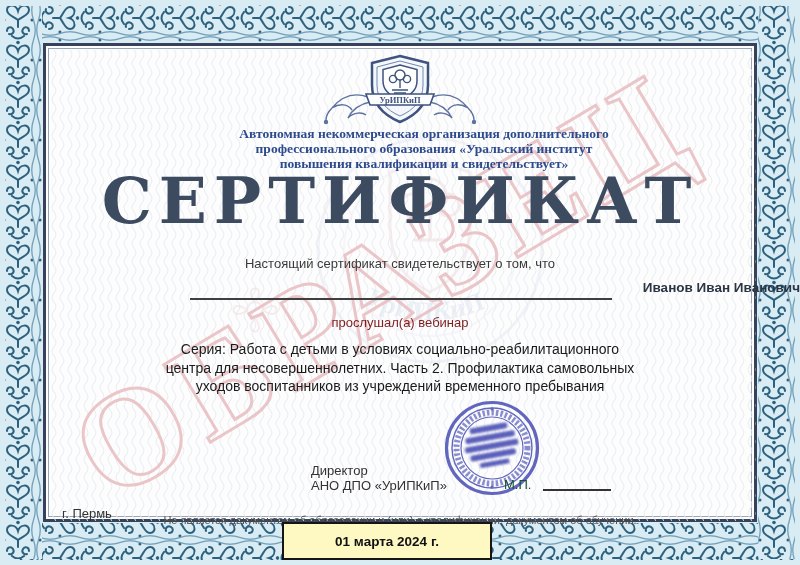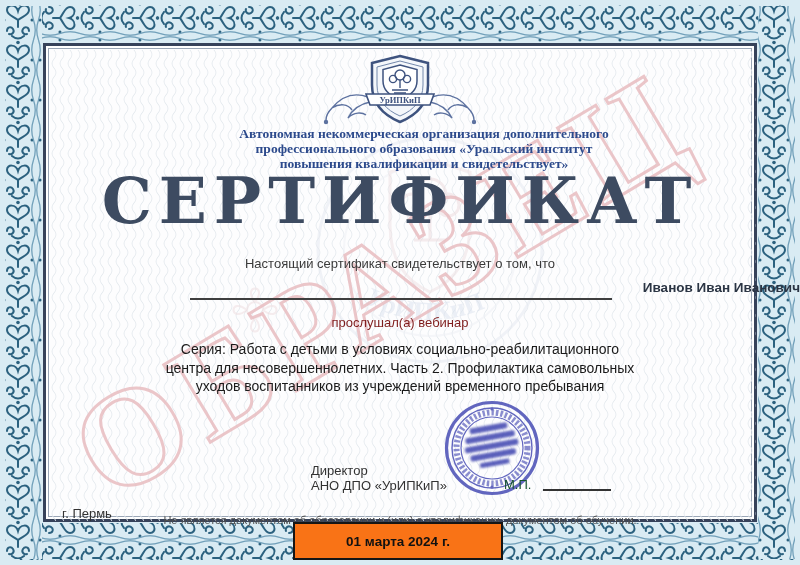--- a/index.html
+++ b/index.html
@@ -50,22 +50,22 @@
   .stamp-svg { left:443px; top:399px; z-index:4; }
 
   .director-block { left:265px; top:464px; font-size:13px; line-height:14.5px; color:#323232;margin-left:46px; }
   .city  { left:62px;  top:506px; font-size:13px; color:#323232; }
   .mp    { left:504px; top:477px; font-size:13px; color:#14532d; z-index:5; }
   .sig-line { left:543px; top:489px; width:68px; height:2px; background:#333; }
 
   .disclaimer { top:514px; font-size:11px; color:#4e4e4e; }
 
   .date-box {
-    position:absolute; left:293px; top:522px; width:206px; height:34px;
-    background:#f97316; border:2px solid #151515; z-index:6;
+    position:absolute; left:282px; top:522px; width:206px; height:34px;
+    background:#fef9c3; border:2px solid #151515; z-index:6;
     display:flex; align-items:center; justify-content:center;
     font-size:13.5px; font-weight:bold; color:#111111;
   }
 </style>
 </head>
 <body>
 
 <div class="page">
 
   <svg class="border-svg" width="800" height="565" xmlns="http://www.w3.org/2000/svg">

